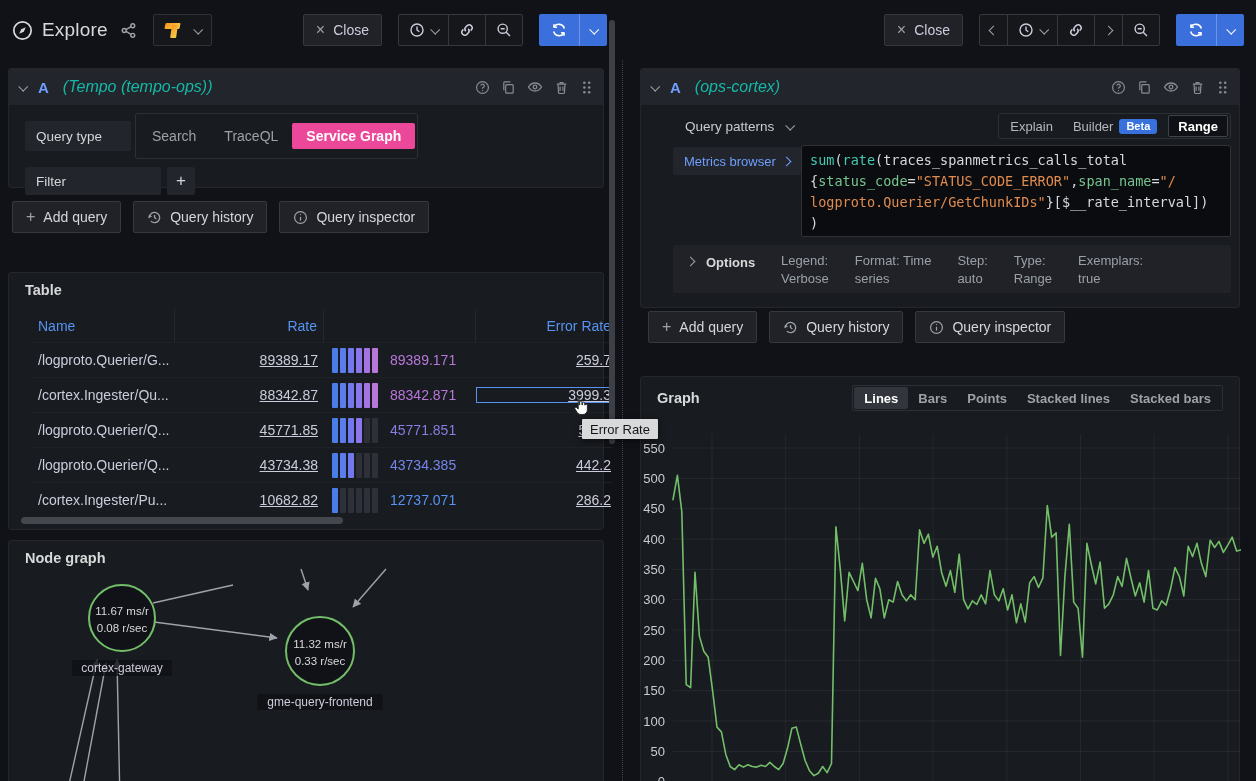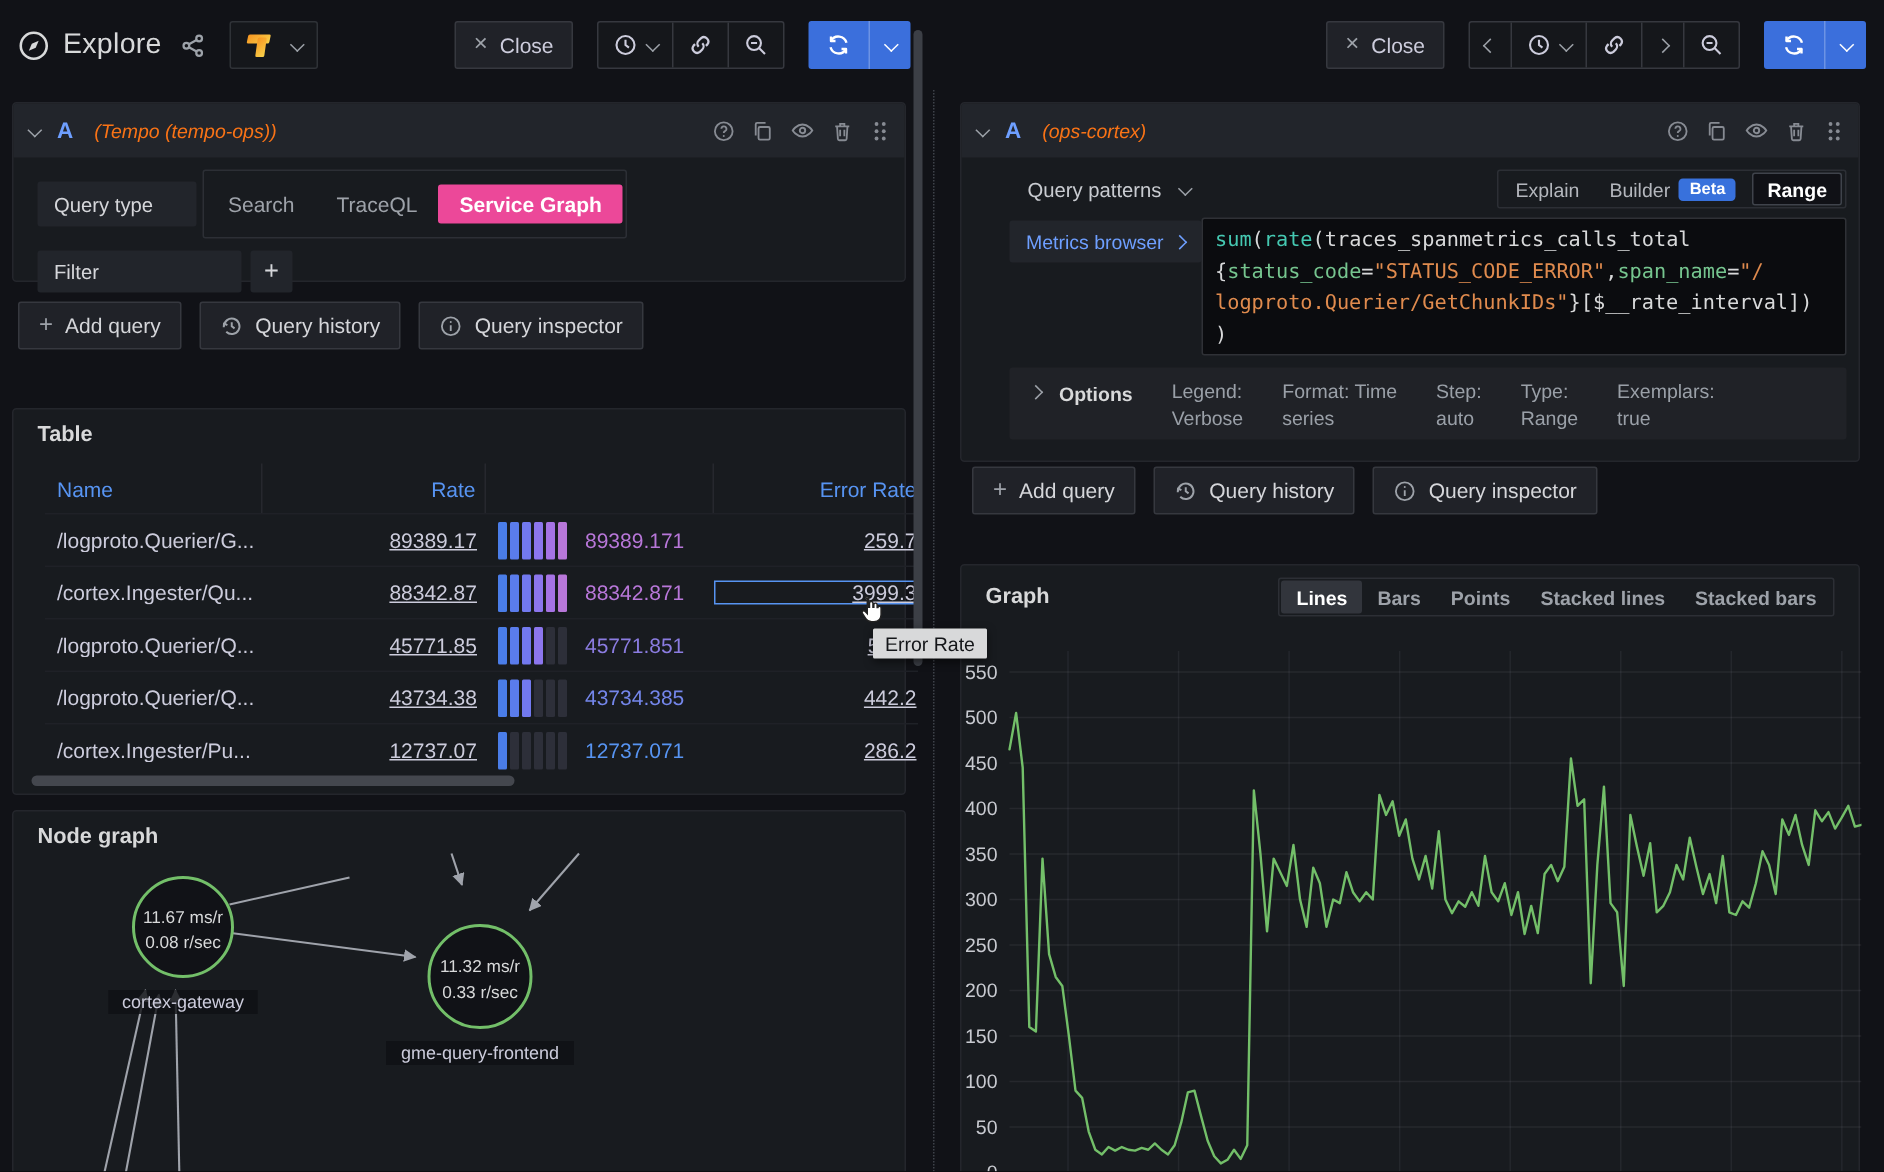--- a/index.html
+++ b/index.html
@@ -48,21 +48,21 @@
   .pane-left { position:absolute; left:0; top:60px; width:622px; height:721px; overflow:hidden; }
   .pane-right { position:absolute; left:640px; top:60px; right:0; height:721px; overflow:hidden; }
   .v-divider { position:absolute; left:622px; top:60px; bottom:0; width:0; border-left:1px dotted #3f424a; }
   .l-scrollbar { position:absolute; left:609px; top:20px; width:6px; height:424px;
     background:#3c3f46; border-radius:3px; }
 
   .card { position:absolute; background:#181b1f; border:1px solid #24262c; border-radius:3px; }
   .card-header { height:36px; background:#22252b; display:flex; align-items:center; padding:0 10px;
     border-radius:2px 2px 0 0; }
   .ref-letter { color:#6e9fff; font-weight:700; font-size:15px; margin:0 14px 0 12px; }
-  .ds-name { color:#f97316; font-style:italic; font-size:13px; }
+  .ds-name { color:#14b8a6; font-style:italic; font-size:16px; }
   .hdr-icons { margin-left:auto; display:flex; align-items:center; gap:11px; color:#878b93; }
   .hdr-icons > button { display:flex; color:#878b93; }
 
   
   .lbl-box { display:inline-flex; align-items:center; height:30px; padding:0 11px;
     background:#22252b; border-radius:2px; font-size:13.5px; font-weight:500; color:#d5d6da; }
   .tab-group { display:inline-flex; align-items:center; height:46px; border:1px solid #2c2f35;
     border-radius:2px; background:#181b1f; padding:0 2px; }
   .tab { padding:0 14px; height:26px; display:inline-flex; align-items:center; font-size:14px;
     color:#9da2a9; border-radius:2px; }
@@ -414,21 +414,21 @@
                   <i style="background: rgb(45, 47, 57);"></i>
                   <i style="background: rgb(45, 47, 57);"></i>
                   <i style="background: rgb(45, 47, 57);"></i>
                 </span>
                 <span class="gval" style="color: rgb(116, 134, 234);">43734.385</span>
               </span>
               <span class="c4"><span class="cell-link">442.2</span></span>
             </div>
             <div class="trow">
               <span class="c1">/cortex.Ingester/Pu...</span>
-              <span class="c2"><span class="cell-link">12737.07</span></span>
+              <span class="c2"><span class="cell-link">10682.82</span></span>
               <span class="c3">
                 <span class="gauge">
                   <i style="background: rgb(74, 125, 232);"></i>
                   <i style="background: rgb(45, 47, 57);"></i>
                   <i style="background: rgb(45, 47, 57);"></i>
                   <i style="background: rgb(45, 47, 57);"></i>
                   <i style="background: rgb(45, 47, 57);"></i>
                   <i style="background: rgb(45, 47, 57);"></i>
                 </span>
                 <span class="gval" style="color: rgb(87, 148, 242);">12737.071</span>

